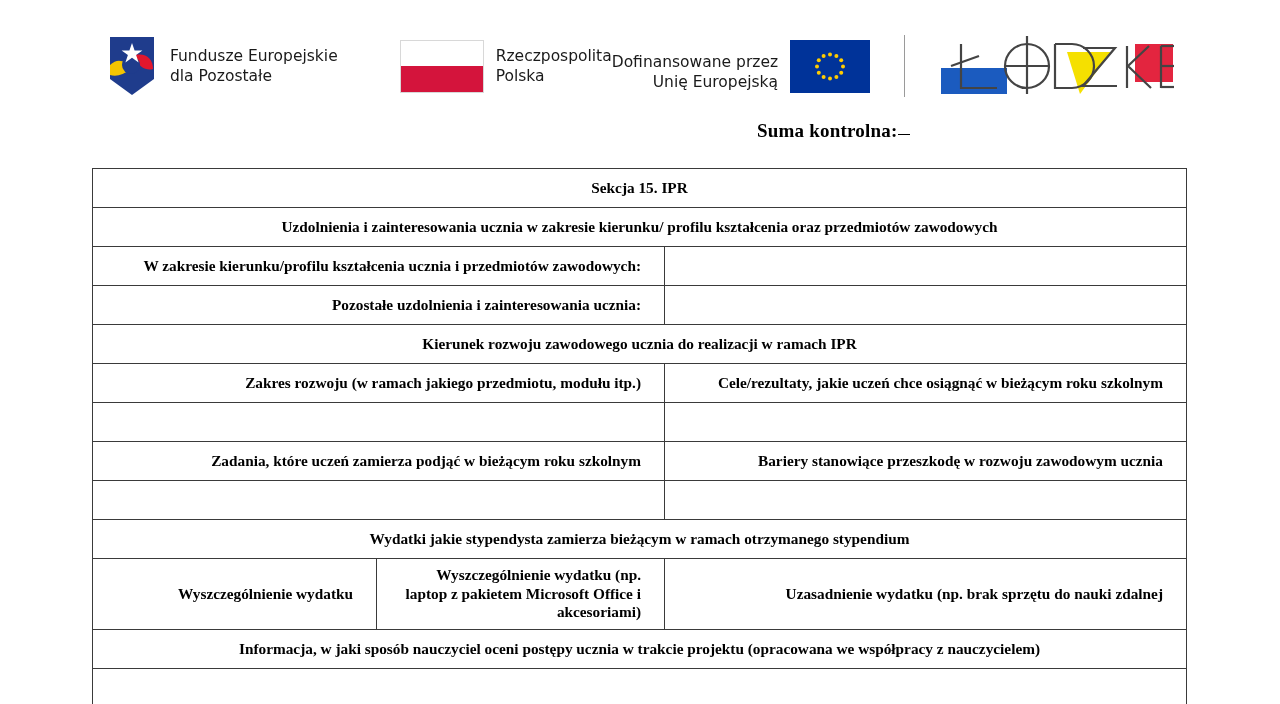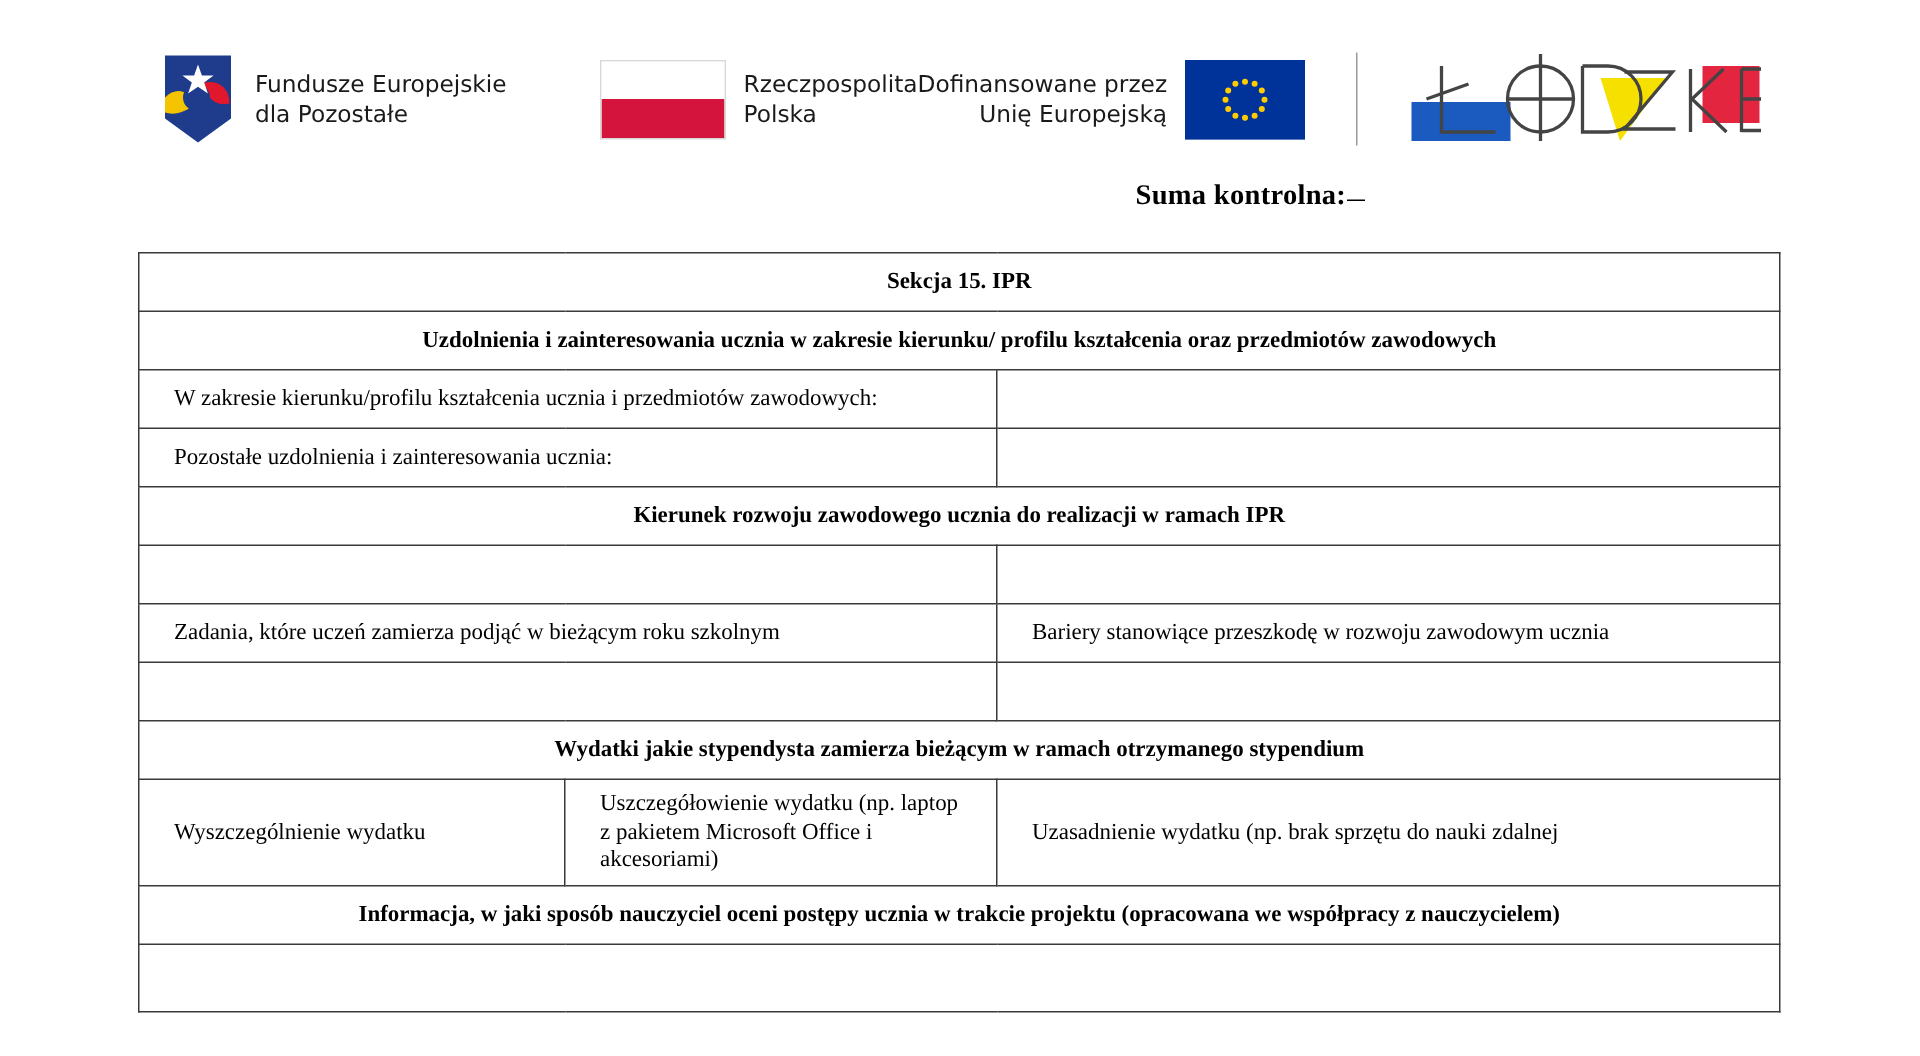--- a/index.html
+++ b/index.html
@@ -72,21 +72,21 @@
     font-family: "DejaVu Sans", "Liberation Sans", sans-serif;
     font-size: 15.5px;
     line-height: 1.32;
     color: #1a1a1a;
     white-space: nowrap;
   }
 
   
   .eu-logo {
     display: flex;
-    align-items: center;
+    align-items: flex-end;
     gap: 12px;
   }
   .eu-text {
     font-family: "DejaVu Sans", "Liberation Sans", sans-serif;
     font-size: 15.5px;
     line-height: 1.32;
     color: #1a1a1a;
     text-align: right;
     white-space: nowrap;
   }
@@ -146,22 +146,22 @@
     font-size: 15.3px;
     line-height: 1.22;
     vertical-align: middle;
     font-family: "Liberation Serif", "DejaVu Serif", serif;
   }
   .center-head {
     text-align: center;
     font-weight: bold;
   }
   .label-cell {
-    font-weight: normal;
-    text-align: left;
+    font-weight: bold;
+    text-align: right;
   }
   .empty-cell { }
   .r-h30 { height: 30px; }
   .r-h36 { height: 36px; }
   .r-h62 { height: 62px; }
 </style>
 </head>
 <body>
 
 <div class="logo-bar">
@@ -276,20 +276,24 @@
 
     <tr>
       <td class="label-cell r-h30" colspan="2">Pozostałe uzdolnienia i zainteresowania ucznia:</td>
       <td class="empty-cell r-h30"></td>
     </tr>
 
     <tr>
       <td class="center-head r-h30" colspan="3">Kierunek rozwoju zawodowego ucznia do realizacji w ramach IPR</td>
     </tr>
 
+    <tr>
+      <td class="label-cell r-h30" colspan="2">Zakres rozwoju (w ramach jakiego przedmiotu, modułu itp.)</td>
+      <td class="label-cell r-h30">Cele/rezultaty, jakie uczeń chce osiągnąć w bieżącym roku szkolnym</td>
+    </tr>
 
     <tr>
       <td class="empty-cell r-h30" colspan="2"></td>
       <td class="empty-cell r-h30"></td>
     </tr>
 
     <tr>
       <td class="label-cell r-h30" colspan="2">Zadania, które uczeń zamierza podjąć w bieżącym roku szkolnym</td>
       <td class="label-cell r-h30">Bariery stanowiące przeszkodę w rozwoju zawodowym ucznia</td>
     </tr>
@@ -298,21 +302,21 @@
       <td class="empty-cell r-h30" colspan="2"></td>
       <td class="empty-cell r-h30"></td>
     </tr>
 
     <tr>
       <td class="center-head r-h30" colspan="3">Wydatki jakie stypendysta zamierza bieżącym w ramach otrzymanego stypendium</td>
     </tr>
 
     <tr>
       <td class="label-cell r-h62">Wyszczególnienie wydatku</td>
-      <td class="label-cell r-h62">Uszczegółowienie wydatku (np. laptop z pakietem Microsoft Office i akcesoriami)</td>
+      <td class="label-cell r-h62">Wyszczególnienie wydatku (np. laptop z pakietem Microsoft Office i akcesoriami)</td>
       <td class="label-cell r-h62">Uzasadnienie wydatku (np. brak sprzętu do nauki zdalnej</td>
     </tr>
 
     <tr>
       <td class="center-head r-h30" colspan="3">Informacja, w jaki sposób nauczyciel oceni postępy ucznia w trakcie projektu (opracowana we współpracy z nauczycielem)</td>
     </tr>
 
     <tr>
       <td class="empty-cell r-h36" colspan="3"></td>
     </tr>

